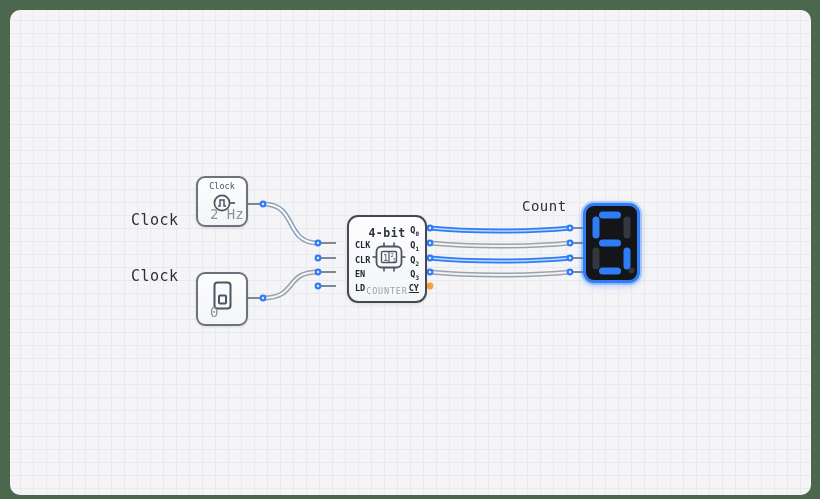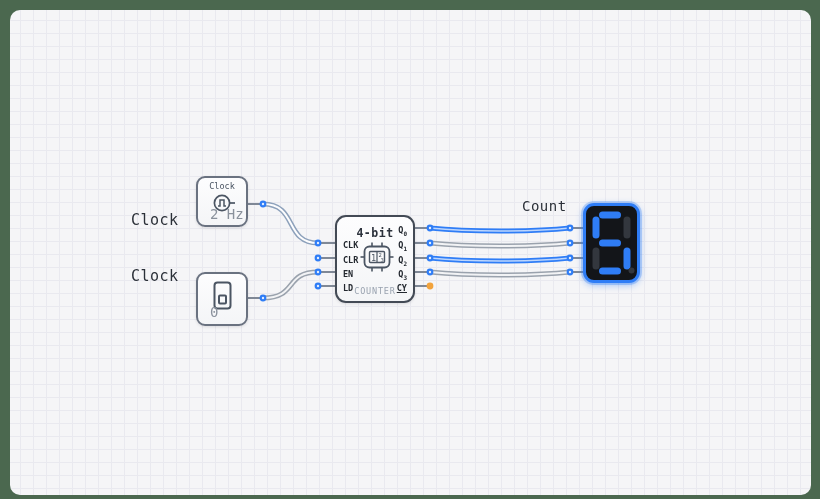--- a/index.html
+++ b/index.html
@@ -27,21 +27,21 @@
   .dot{fill:var(--port-dot,#2f7df6);}
   .dot-core{fill:var(--port-dot-core,#e3edfe);}
   .dot.orange{fill:var(--cy-dot,#f2a33c);}
 
   
   .box{position:absolute;background:linear-gradient(#fdfdfe,#f4f5f7);border:2px solid var(--box-border,#6a7280);
        border-radius:9px;box-sizing:border-box;box-shadow:0 1px 3px rgba(30,35,45,.12);}
   .box .cap{position:absolute;left:0;right:0;text-align:center;font-size:8.5px;color:var(--text-dark,#4b5563);}
   .box .sub{position:absolute;left:12px;right:0;font-size:14px;color:var(--text-muted,#8a919c);}
 
-  .counter{border-color:var(--counter-border,#434a55);border-radius:11px;}
+  .counter{border-color:var(--counter-border,#434a55);border-radius:11px;margin-left:12px;}
   .counter .title{position:absolute;top:9px;left:0;right:0;text-align:center;font-size:11.5px;font-weight:bold;color:#2c323c;letter-spacing:.5px;}
   .counter .cname{position:absolute;bottom:5px;left:0;right:0;text-align:center;font-size:8.5px;color:var(--counter-sub,#9aa3b0);letter-spacing:.8px;}
   .pin{position:absolute;font-size:8.5px;font-weight:bold;color:#23282f;line-height:9px;}
   .pin sub{font-size:6px;}
   .pin.l{left:6px;}
   .pin.r{right:6px;text-align:right;}
 
   .anno{position:absolute;font-size:15px;color:var(--label,#2b3038);letter-spacing:.5px;}
   .anno.small{font-size:14px;}
 

